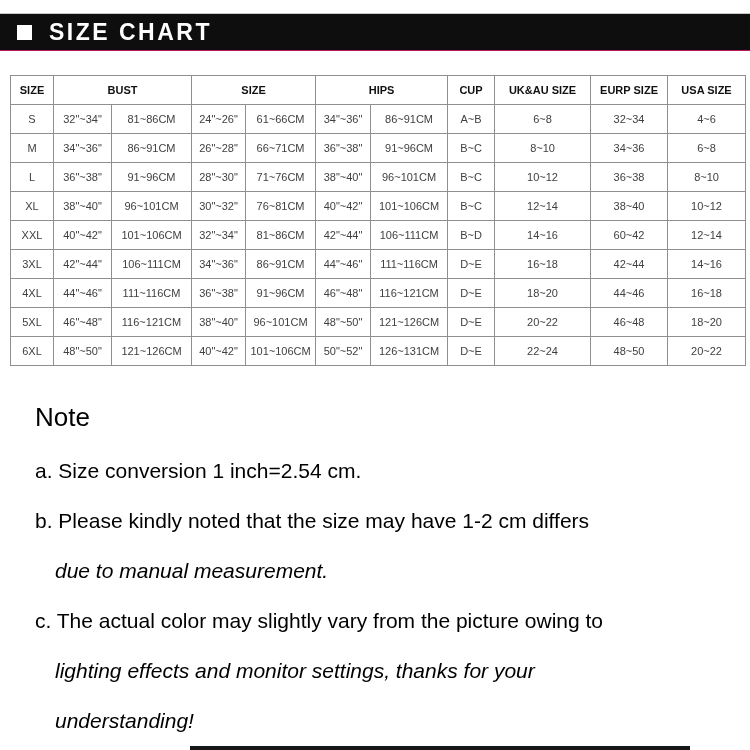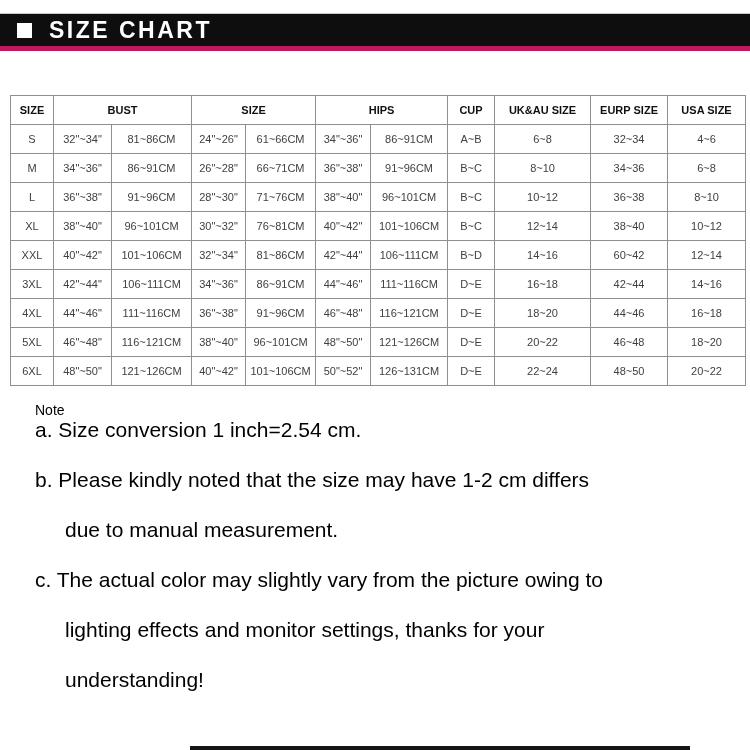--- a/index.html
+++ b/index.html
@@ -3,48 +3,48 @@
 <meta charset="utf-8">
 <style>
   * { margin: 0; padding: 0; box-sizing: border-box; }
   html, body { width: 750px; height: 750px; background: #ffffff; overflow: hidden; }
   body { font-family: "Liberation Sans", sans-serif; position: relative; }
 
   
   .topbar {
     position: absolute; left: 0; top: 13px; width: 750px; height: 38px;
     background: #0e0e0e; display: flex; align-items: center; padding-left: 17px;
-    border-top: 1px solid #c9c9c9; border-bottom: 5px solid #be185d;
+    border-top: 1px solid #c9c9c9; border-bottom: 1px solid #be185d;
   }
   .topbar .bullet {
     width: 15px; height: 15px; background: #ffffff; display: inline-block;
     margin-right: 17px; flex: 0 0 auto;
   }
   .topbar .title {
     color: #ffffff; font-size: 23px; font-weight: bold; letter-spacing: 2.5px;
     line-height: 1;
   }
 
   
   table.size-chart {
     position: absolute; left: 10px; top: 75px; width: 735px;
-    border-collapse: collapse; table-layout: fixed; margin-top: 20px;
+    border-collapse: collapse; table-layout: fixed;
   }
   table.size-chart th, table.size-chart td {
     border: 1px solid #8f8f8f; text-align: center; vertical-align: middle;
     height: 29px; font-size: 11px; white-space: nowrap; overflow: hidden;
   }
   table.size-chart th { font-weight: bold; color: #111111; }
   table.size-chart td { color: #404040; }
 
   
   .notes { position: absolute; left: 35px; top: 402px; width: 700px; color: #000000; }
-  .notes .note-title { font-size: 14px; }
+  .notes .note-title { font-size: 26px; margin-bottom: 26px; }
   .notes .note-line { font-size: 21px; margin-bottom: 26px; white-space: nowrap; }
-  .notes .note-line.cont { margin-left: 30px; }
+  .notes .note-line.cont { margin-left: 20px; font-style: italic; }
 
   
   .bottom-partial-bar {
     position: absolute; left: 190px; top: 746px; width: 500px; height: 4px;
     background: #161616;
   }
 </style>
 </head>
 <body>
 

